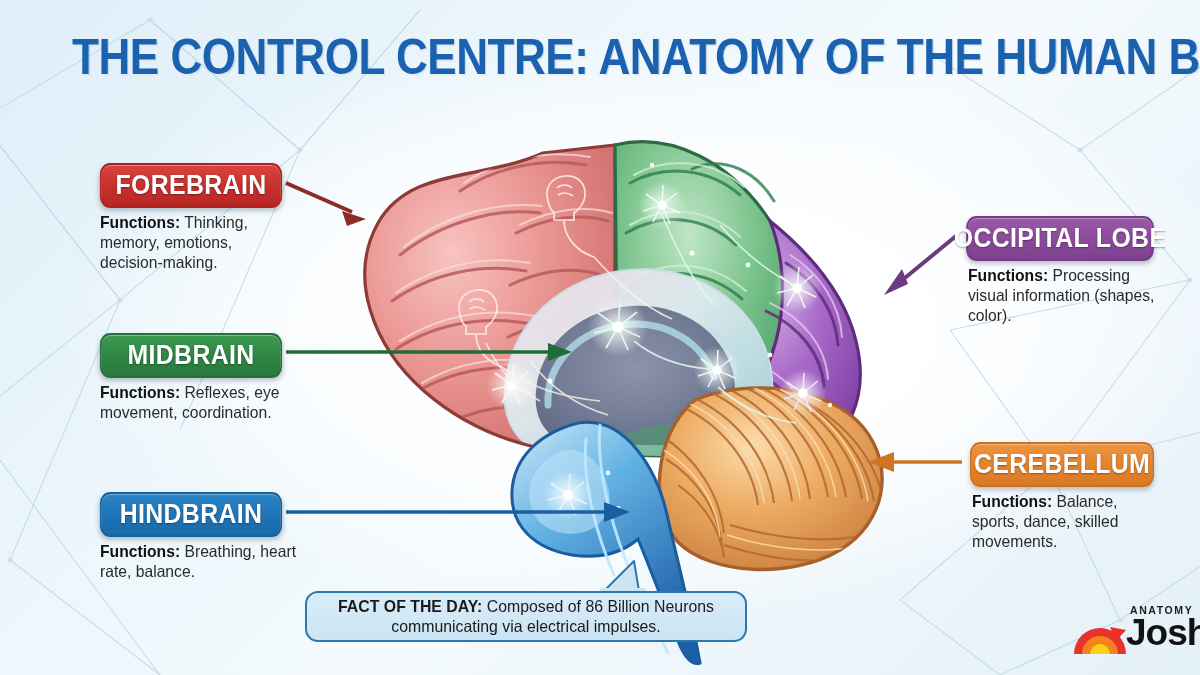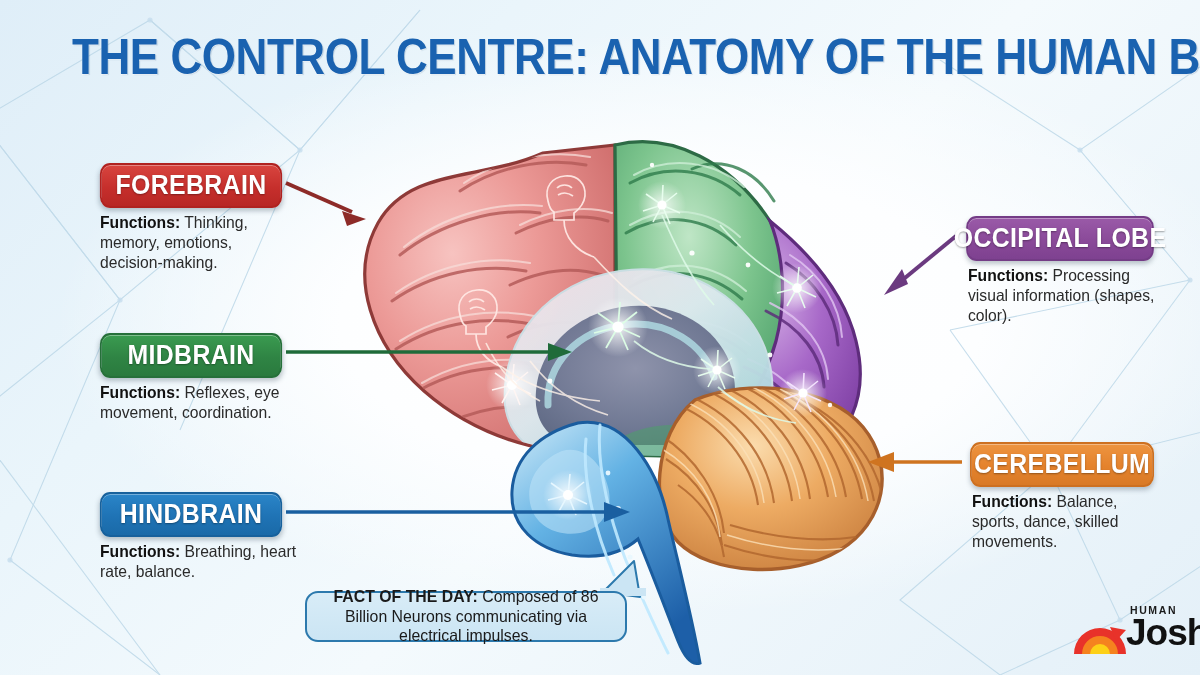--- a/index.html
+++ b/index.html
@@ -50,21 +50,21 @@
     position:absolute;
     font-family:"Liberation Sans Narrow","Liberation Sans",sans-serif;
     font-size:16.5px;line-height:1.22;color:#2a2a2a;
     transform:scaleX(0.95);transform-origin:0 0;
   }
   .fn b{font-weight:bold;color:#111;}
   .fn.right{transform-origin:0 0;}
 
   
   .fact{
-    position:absolute;left:305px;top:591px;width:322px;height:51px;
+    position:absolute;left:305px;top:591px;width:442px;height:51px;
     background:linear-gradient(180deg,#d8ecf7 0%,#cbe5f4 100%);
     border:2px solid #2c79ad;border-radius:13px;
     display:flex;align-items:center;justify-content:center;text-align:center;
     box-sizing:border-box;
   }
   .fact p{
     margin:0;font-family:"Liberation Sans Narrow","Liberation Sans",sans-serif;
     font-size:16.5px;line-height:1.2;color:#1a1a1a;
     transform:scaleX(0.96);
   }
@@ -466,17 +466,17 @@
     </p>
   </div>
 
   <div class="logo">
     <svg width="56" height="42" viewBox="0 0 56 42">
       <path d="M2 40 A26 26 0 0 1 54 40 L44 40 A16 16 0 0 0 12 40 Z" fill="#e8322a"></path>
       <path d="M10 40 A18 18 0 0 1 46 40 L37 40 A9 9 0 0 0 19 40 Z" fill="#f5821f"></path>
       <path d="M18 40 A10 10 0 0 1 38 40 Z" fill="#fdd017"></path>
       <path d="M38 13 L54 16 L44 27 Z" fill="#e8322a"></path>
     </svg>
-    <div class="jagran">HUMAN</div>
+    <div class="jagran">ANATOMY</div>
     <div class="josh">Josh</div>
   </div>
 
 </div>
 
 </body></html>

